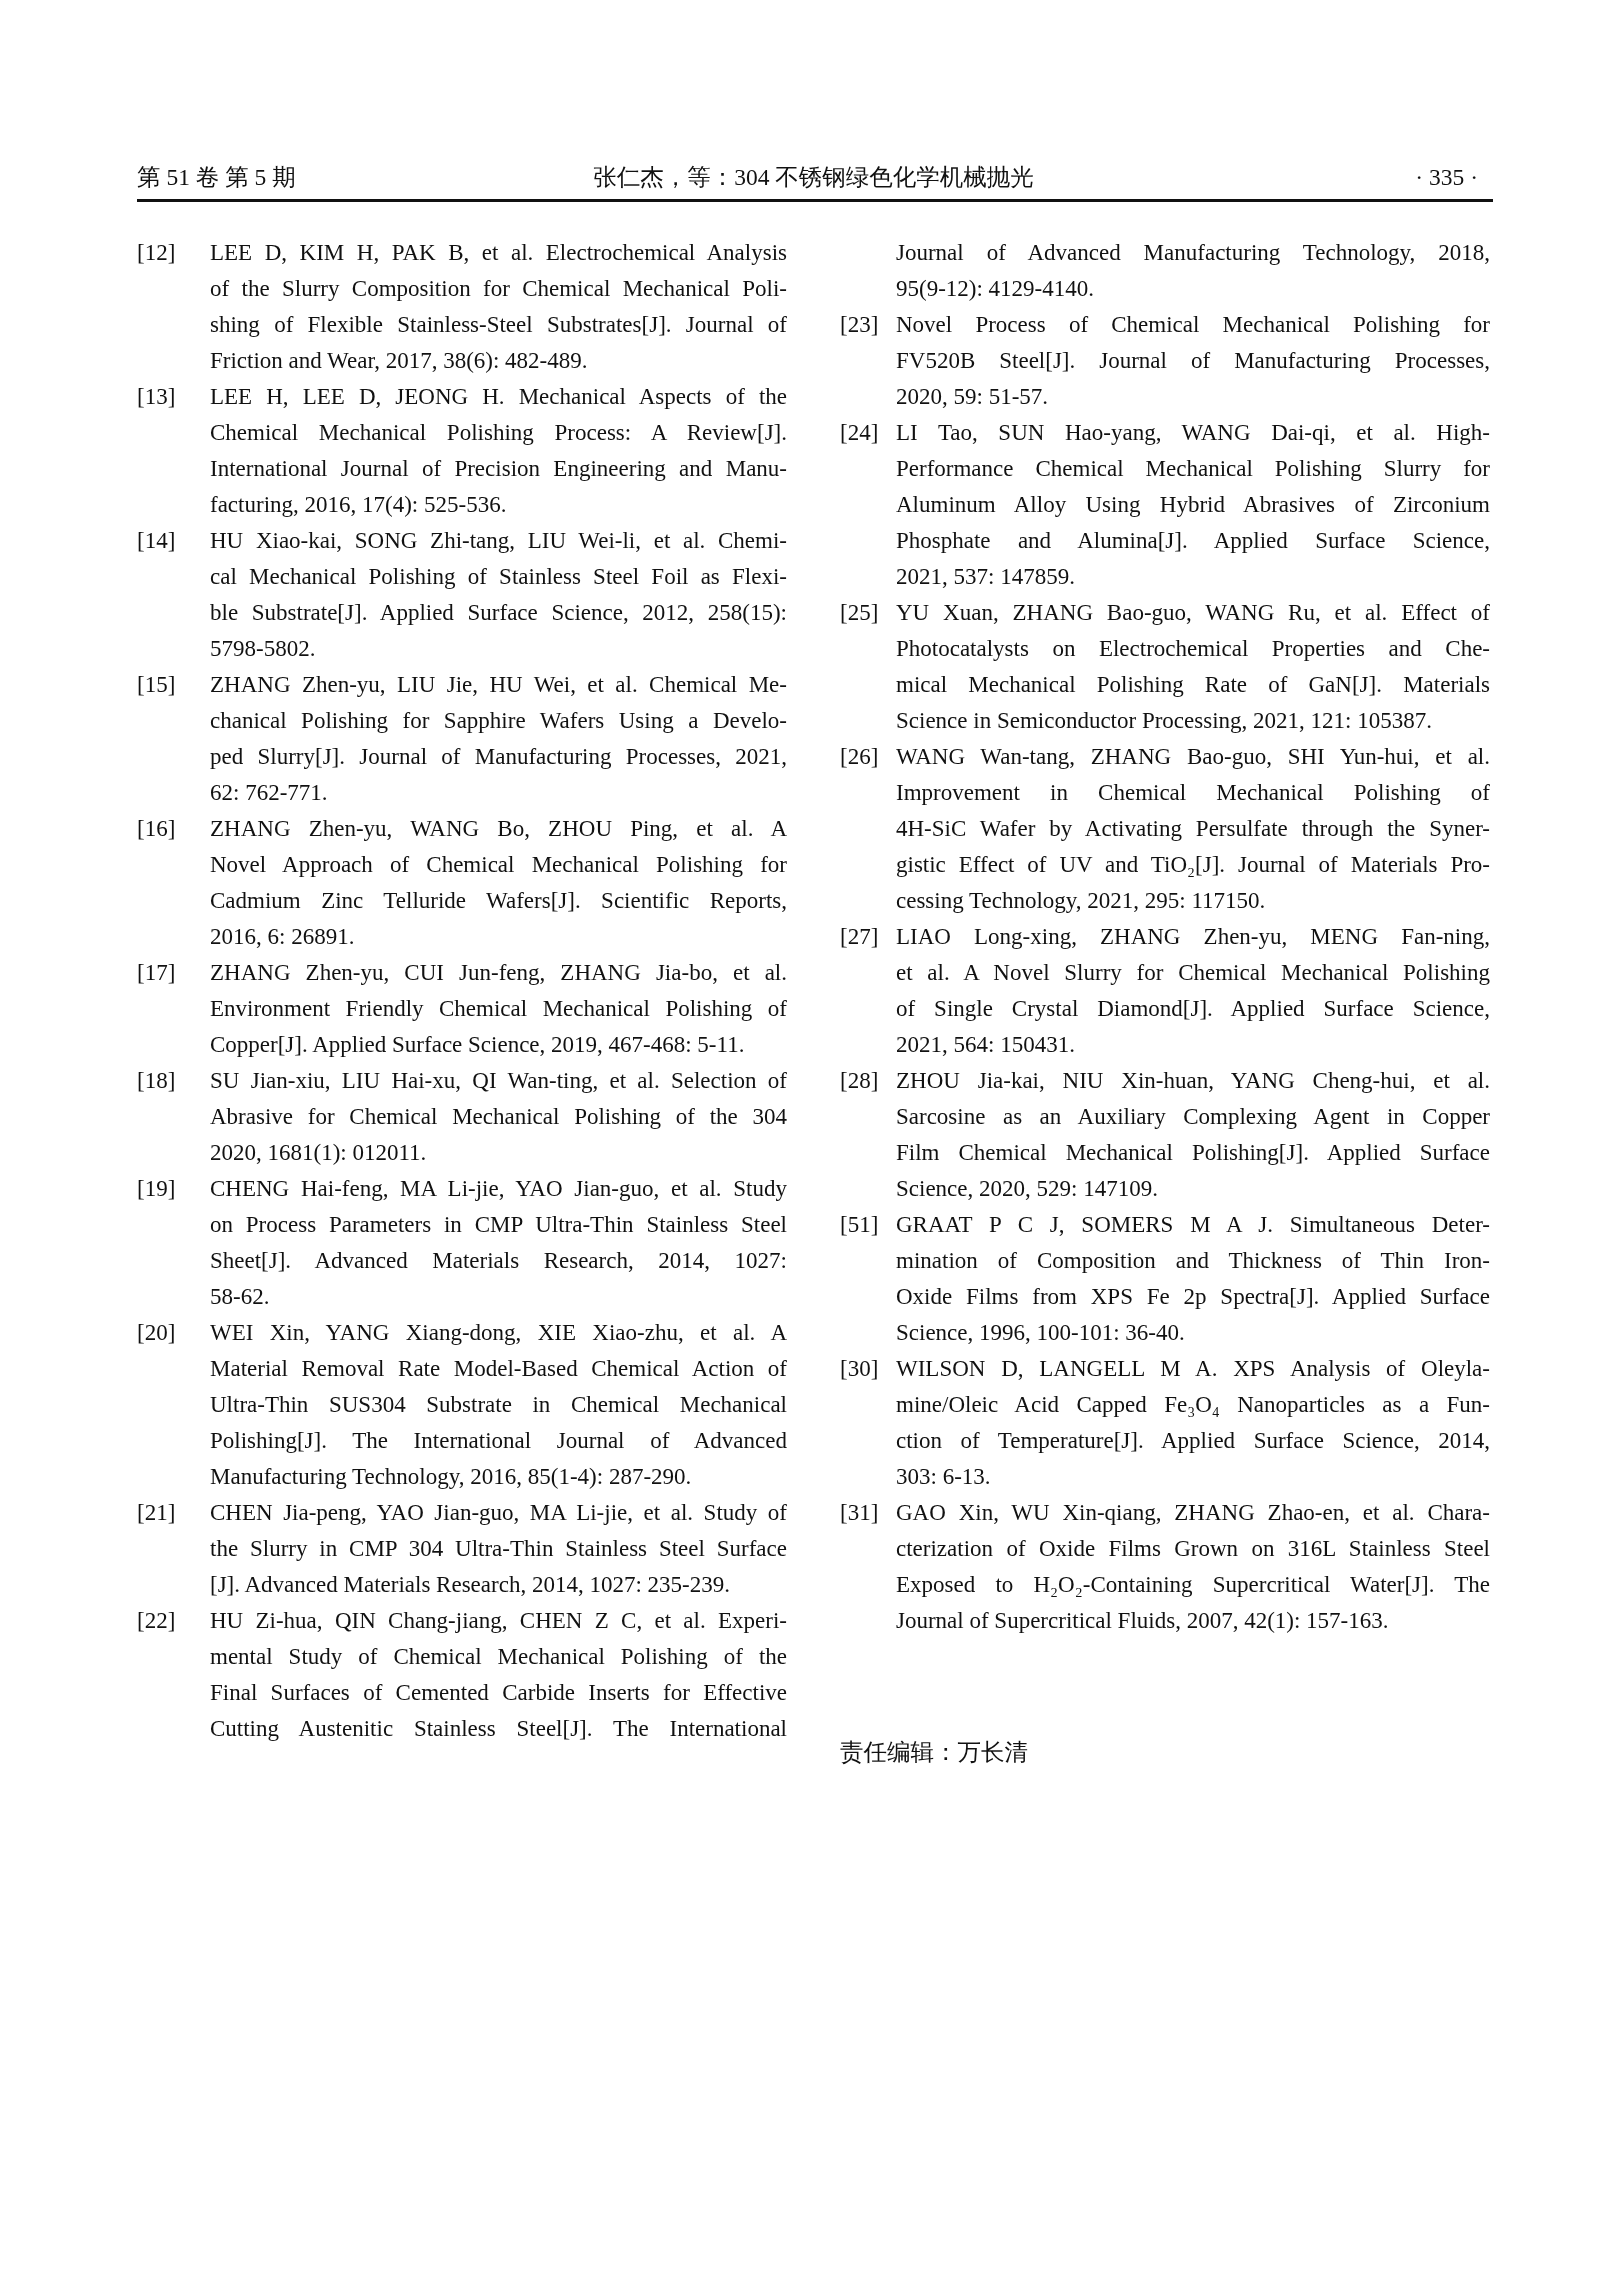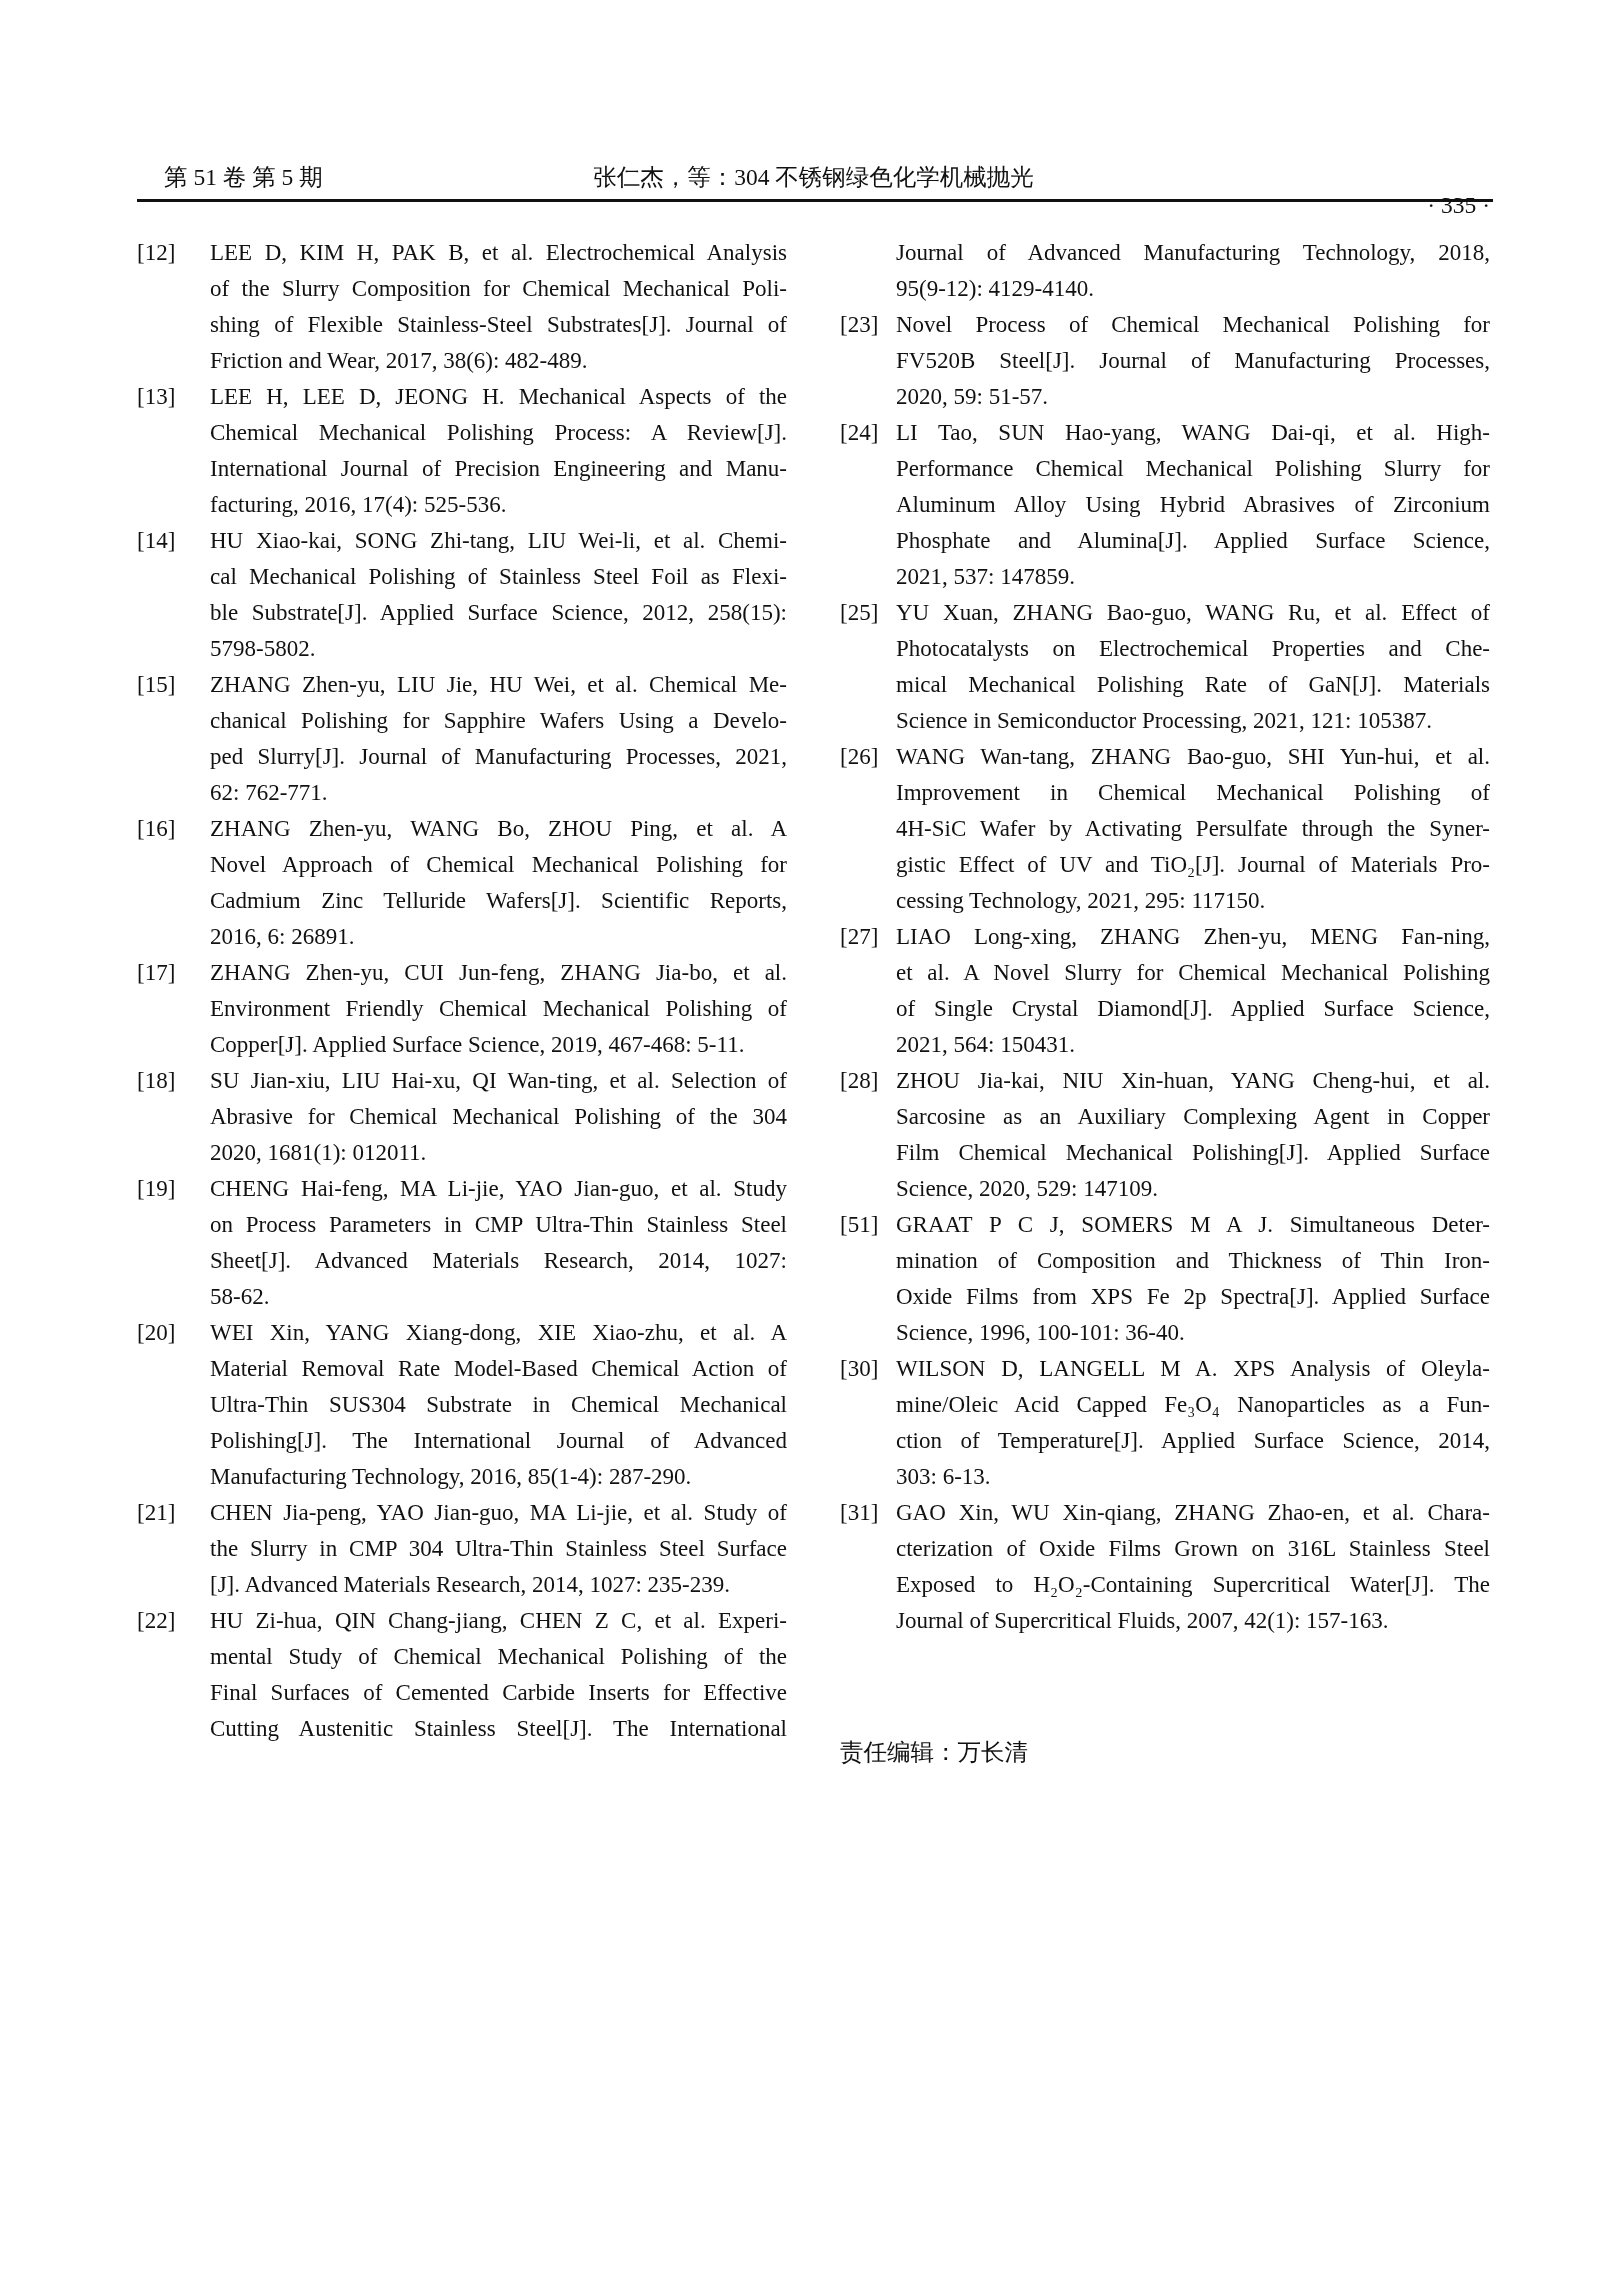--- a/index.html
+++ b/index.html
@@ -4,23 +4,23 @@
 <style>
   html, body { margin: 0; padding: 0; background: #ffffff; }
   body {
     width: 1621px; height: 2293px; position: relative; overflow: hidden;
     font-family: "Liberation Serif", "DejaVu Serif", serif; color: #111;
   }
   .header {
     position: absolute; left: 137px; top: 160px; width: 1353px; height: 35px;
     font-size: 23.5px; line-height: 35px;
   }
-  .header .left { position: absolute; left: 0; top: 0; margin-left: 27px; }
+  .header .left { position: absolute; left: 0; top: 0; }
   .header .center { position: absolute; left: 0; width: 100%; top: 0; text-align: center; }
-  .header .right { position: absolute; right: 0; top: 0; margin-top: 28px; }
+  .header .right { position: absolute; right: 12px; top: 0; }
   .rule {
     position: absolute; left: 137px; top: 199px; width: 1356px; height: 2.9px; background: #111;
   }
   .col { position: absolute; top: 235px; width: 650px; }
   .col.left { left: 137px; }
   .col.right { left: 840px; }
   .ref { position: relative; font-size: 23px; line-height: 36px; }
   .ref .num { position: absolute; left: 0; top: 0; }
   .ref .body { margin-left: 73px; }
   .col.right .ref .body { margin-left: 56px; }

